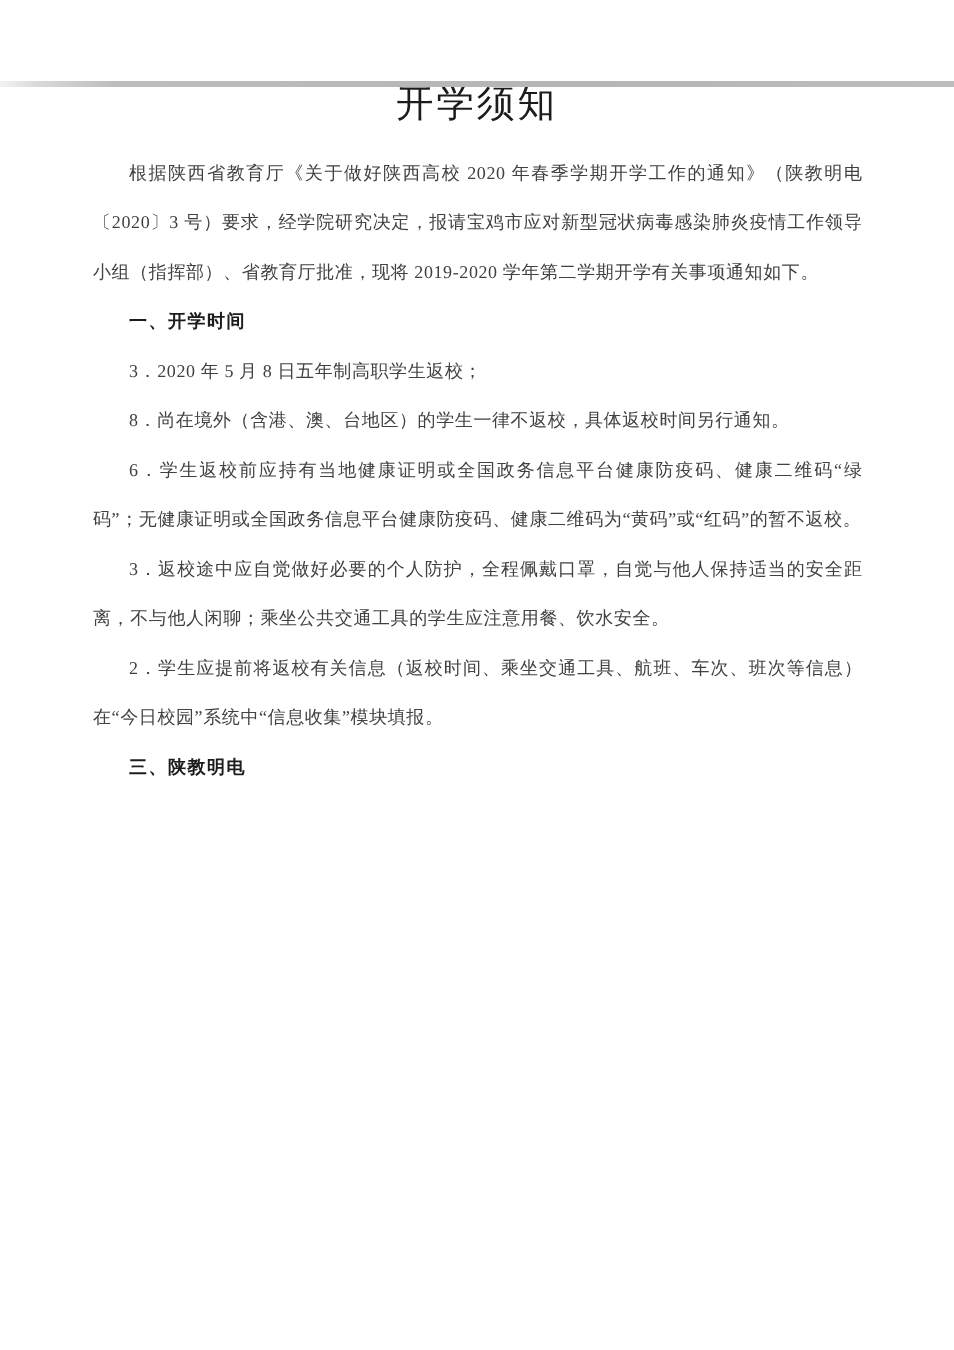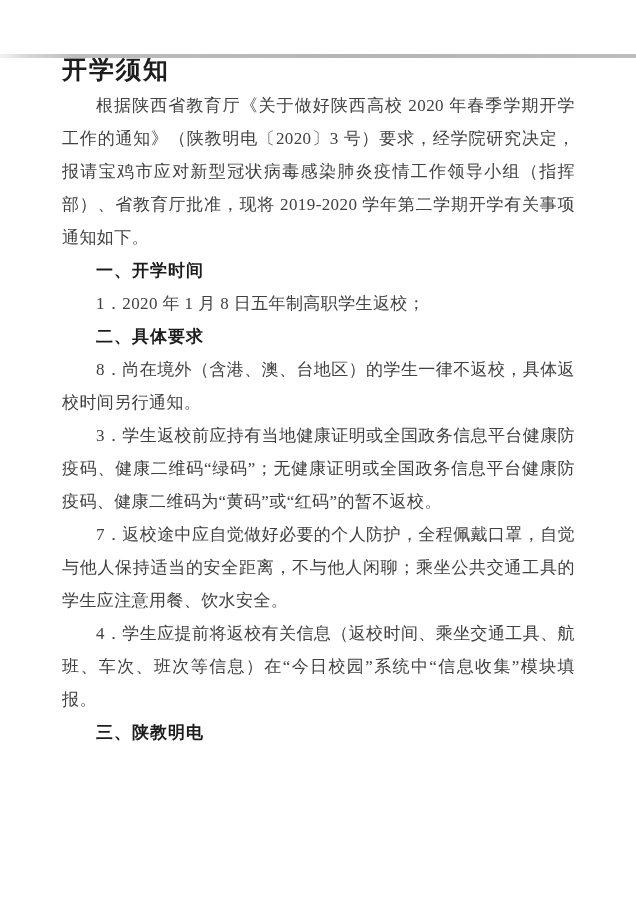--- a/index.html
+++ b/index.html
@@ -15,31 +15,32 @@
     width: 636px; height: 900px;
     background: var(--page-bg, #ffffff);
   }
   .scan-edge {
     position: absolute; top: 0; left: 0;
     width: 636px; height: 4px;
     background: linear-gradient(90deg, #f2f2f2 0%, #d9d9d9 4%, #bdbdbd 12%, #b5b5b5 60%, #bdbdbd 100%);
   }
   .title {
     margin: 54px 62px 0 62px;
+    text-align: center;
     font-size: 25px;
     line-height: 30px;
-    font-weight: bold;
+    font-weight: normal;
     letter-spacing: 2px;
     color: var(--heading-color, #1c1c1c);
     font-family: "Liberation Sans", "DejaVu Sans", sans-serif;
   }
   .doc-body {
-    margin-top: 5px;
+    margin-top: 15px;
     padding: 0 61px 0 62px;
-    font-size: 17px;
+    font-size: 12px;
     line-height: 33px;
     letter-spacing: 0.4px;
     text-align: justify;
     color: var(--text-color, #414141);
   }
   .blk {
     margin: 0;
     text-indent: 2em;
   }
   .blk.heading {
@@ -54,22 +55,21 @@
 
 <div class="page">
 
   <div class="scan-edge"></div>
 
   <h1 class="title">开学须知</h1>
 
   <div class="doc-body" id="doc-body">
       <p class="blk">根据陕西省教育厅《关于做好陕西高校 2020 年春季学期开学工作的通知》（陕教明电〔2020〕3 号）要求，经学院研究决定，报请宝鸡市应对新型冠状病毒感染肺炎疫情工作领导小组（指挥部）、省教育厅批准，现将 2019-2020 学年第二学期开学有关事项通知如下。</p>
       <p class="blk heading">一、开学时间</p>
-      <p class="blk">1．2020 年 1 月 8 日五年制高职学生返校；</p>
-      <p class="blk heading">二、具体要求</p>
+      <p class="blk">3．2020 年 5 月 8 日五年制高职学生返校；</p>
       <p class="blk">8．尚在境外（含港、澳、台地区）的学生一律不返校，具体返校时间另行通知。</p>
-      <p class="blk">3．学生返校前应持有当地健康证明或全国政务信息平台健康防疫码、健康二维码“绿码”；无健康证明或全国政务信息平台健康防疫码、健康二维码为“黄码”或“红码”的暂不返校。</p>
-      <p class="blk">7．返校途中应自觉做好必要的个人防护，全程佩戴口罩，自觉与他人保持适当的安全距离，不与他人闲聊；乘坐公共交通工具的学生应注意用餐、饮水安全。</p>
-      <p class="blk">4．学生应提前将返校有关信息（返校时间、乘坐交通工具、航班、车次、班次等信息）在“今日校园”系统中“信息收集”模块填报。</p>
+      <p class="blk">6．学生返校前应持有当地健康证明或全国政务信息平台健康防疫码、健康二维码“绿码”；无健康证明或全国政务信息平台健康防疫码、健康二维码为“黄码”或“红码”的暂不返校。</p>
+      <p class="blk">3．返校途中应自觉做好必要的个人防护，全程佩戴口罩，自觉与他人保持适当的安全距离，不与他人闲聊；乘坐公共交通工具的学生应注意用餐、饮水安全。</p>
+      <p class="blk">2．学生应提前将返校有关信息（返校时间、乘坐交通工具、航班、车次、班次等信息）在“今日校园”系统中“信息收集”模块填报。</p>
       <p class="blk heading">三、陕教明电</p>
     </div>
 
 </div>
 
 </body></html>

